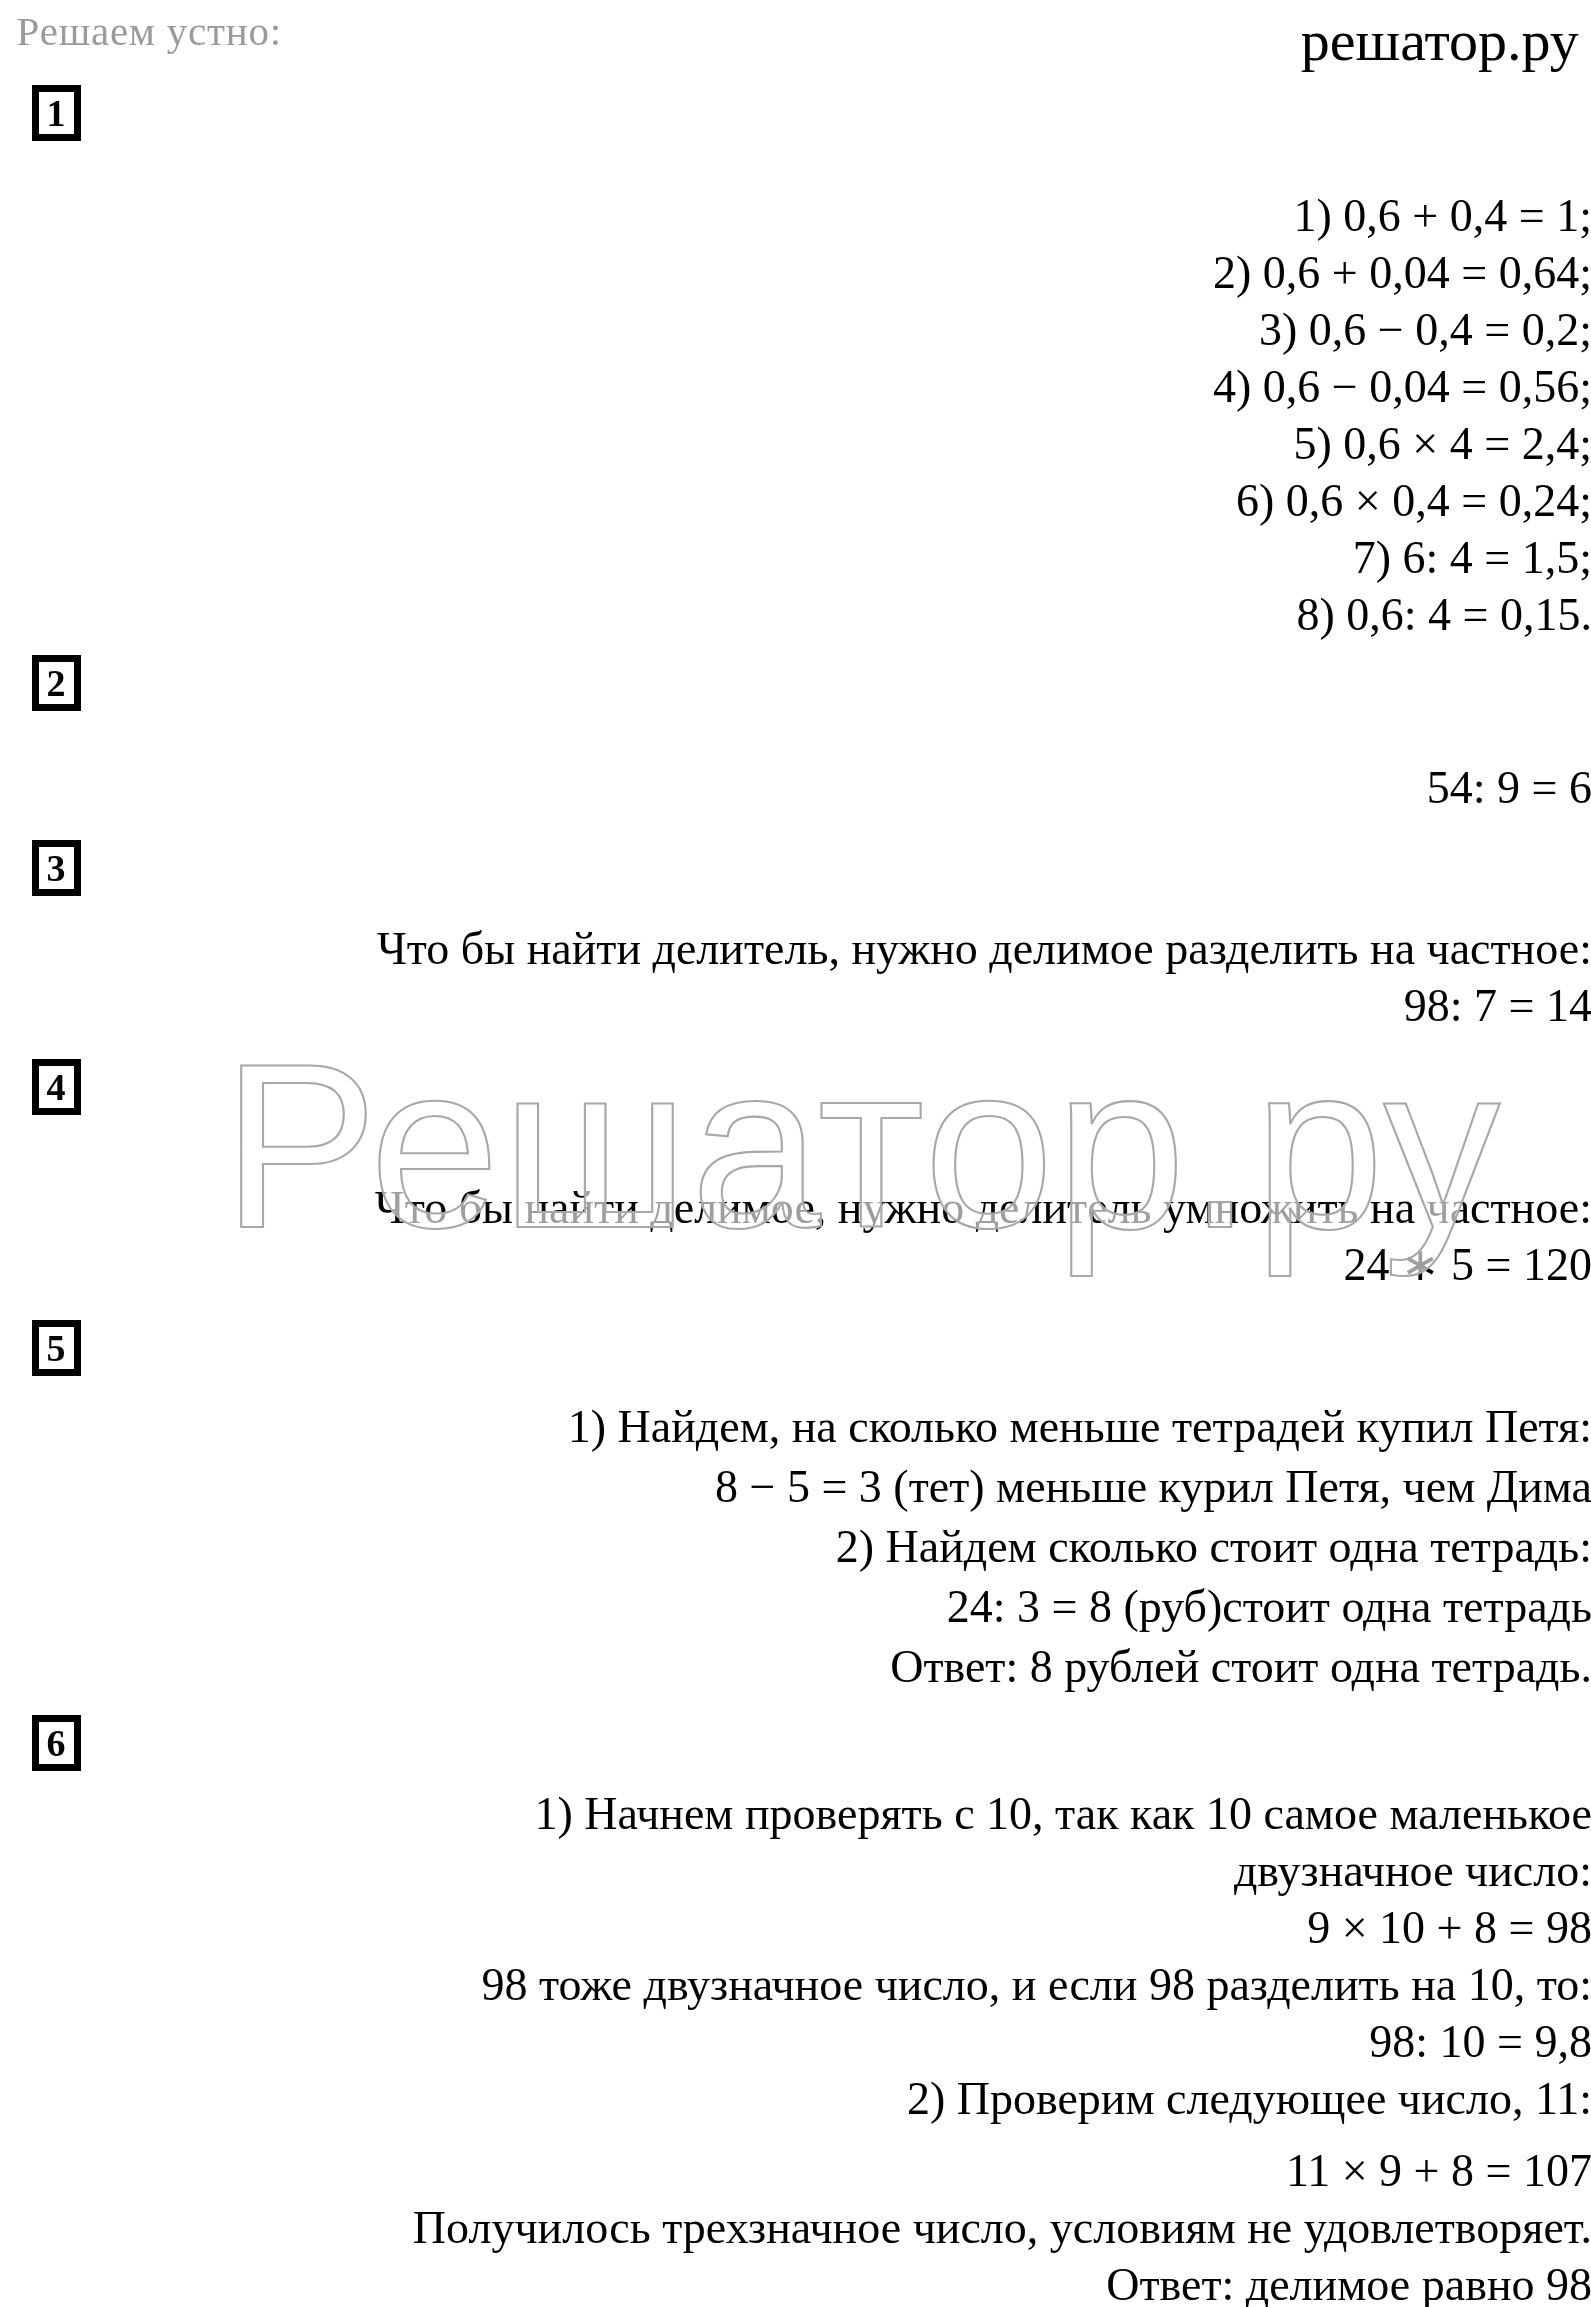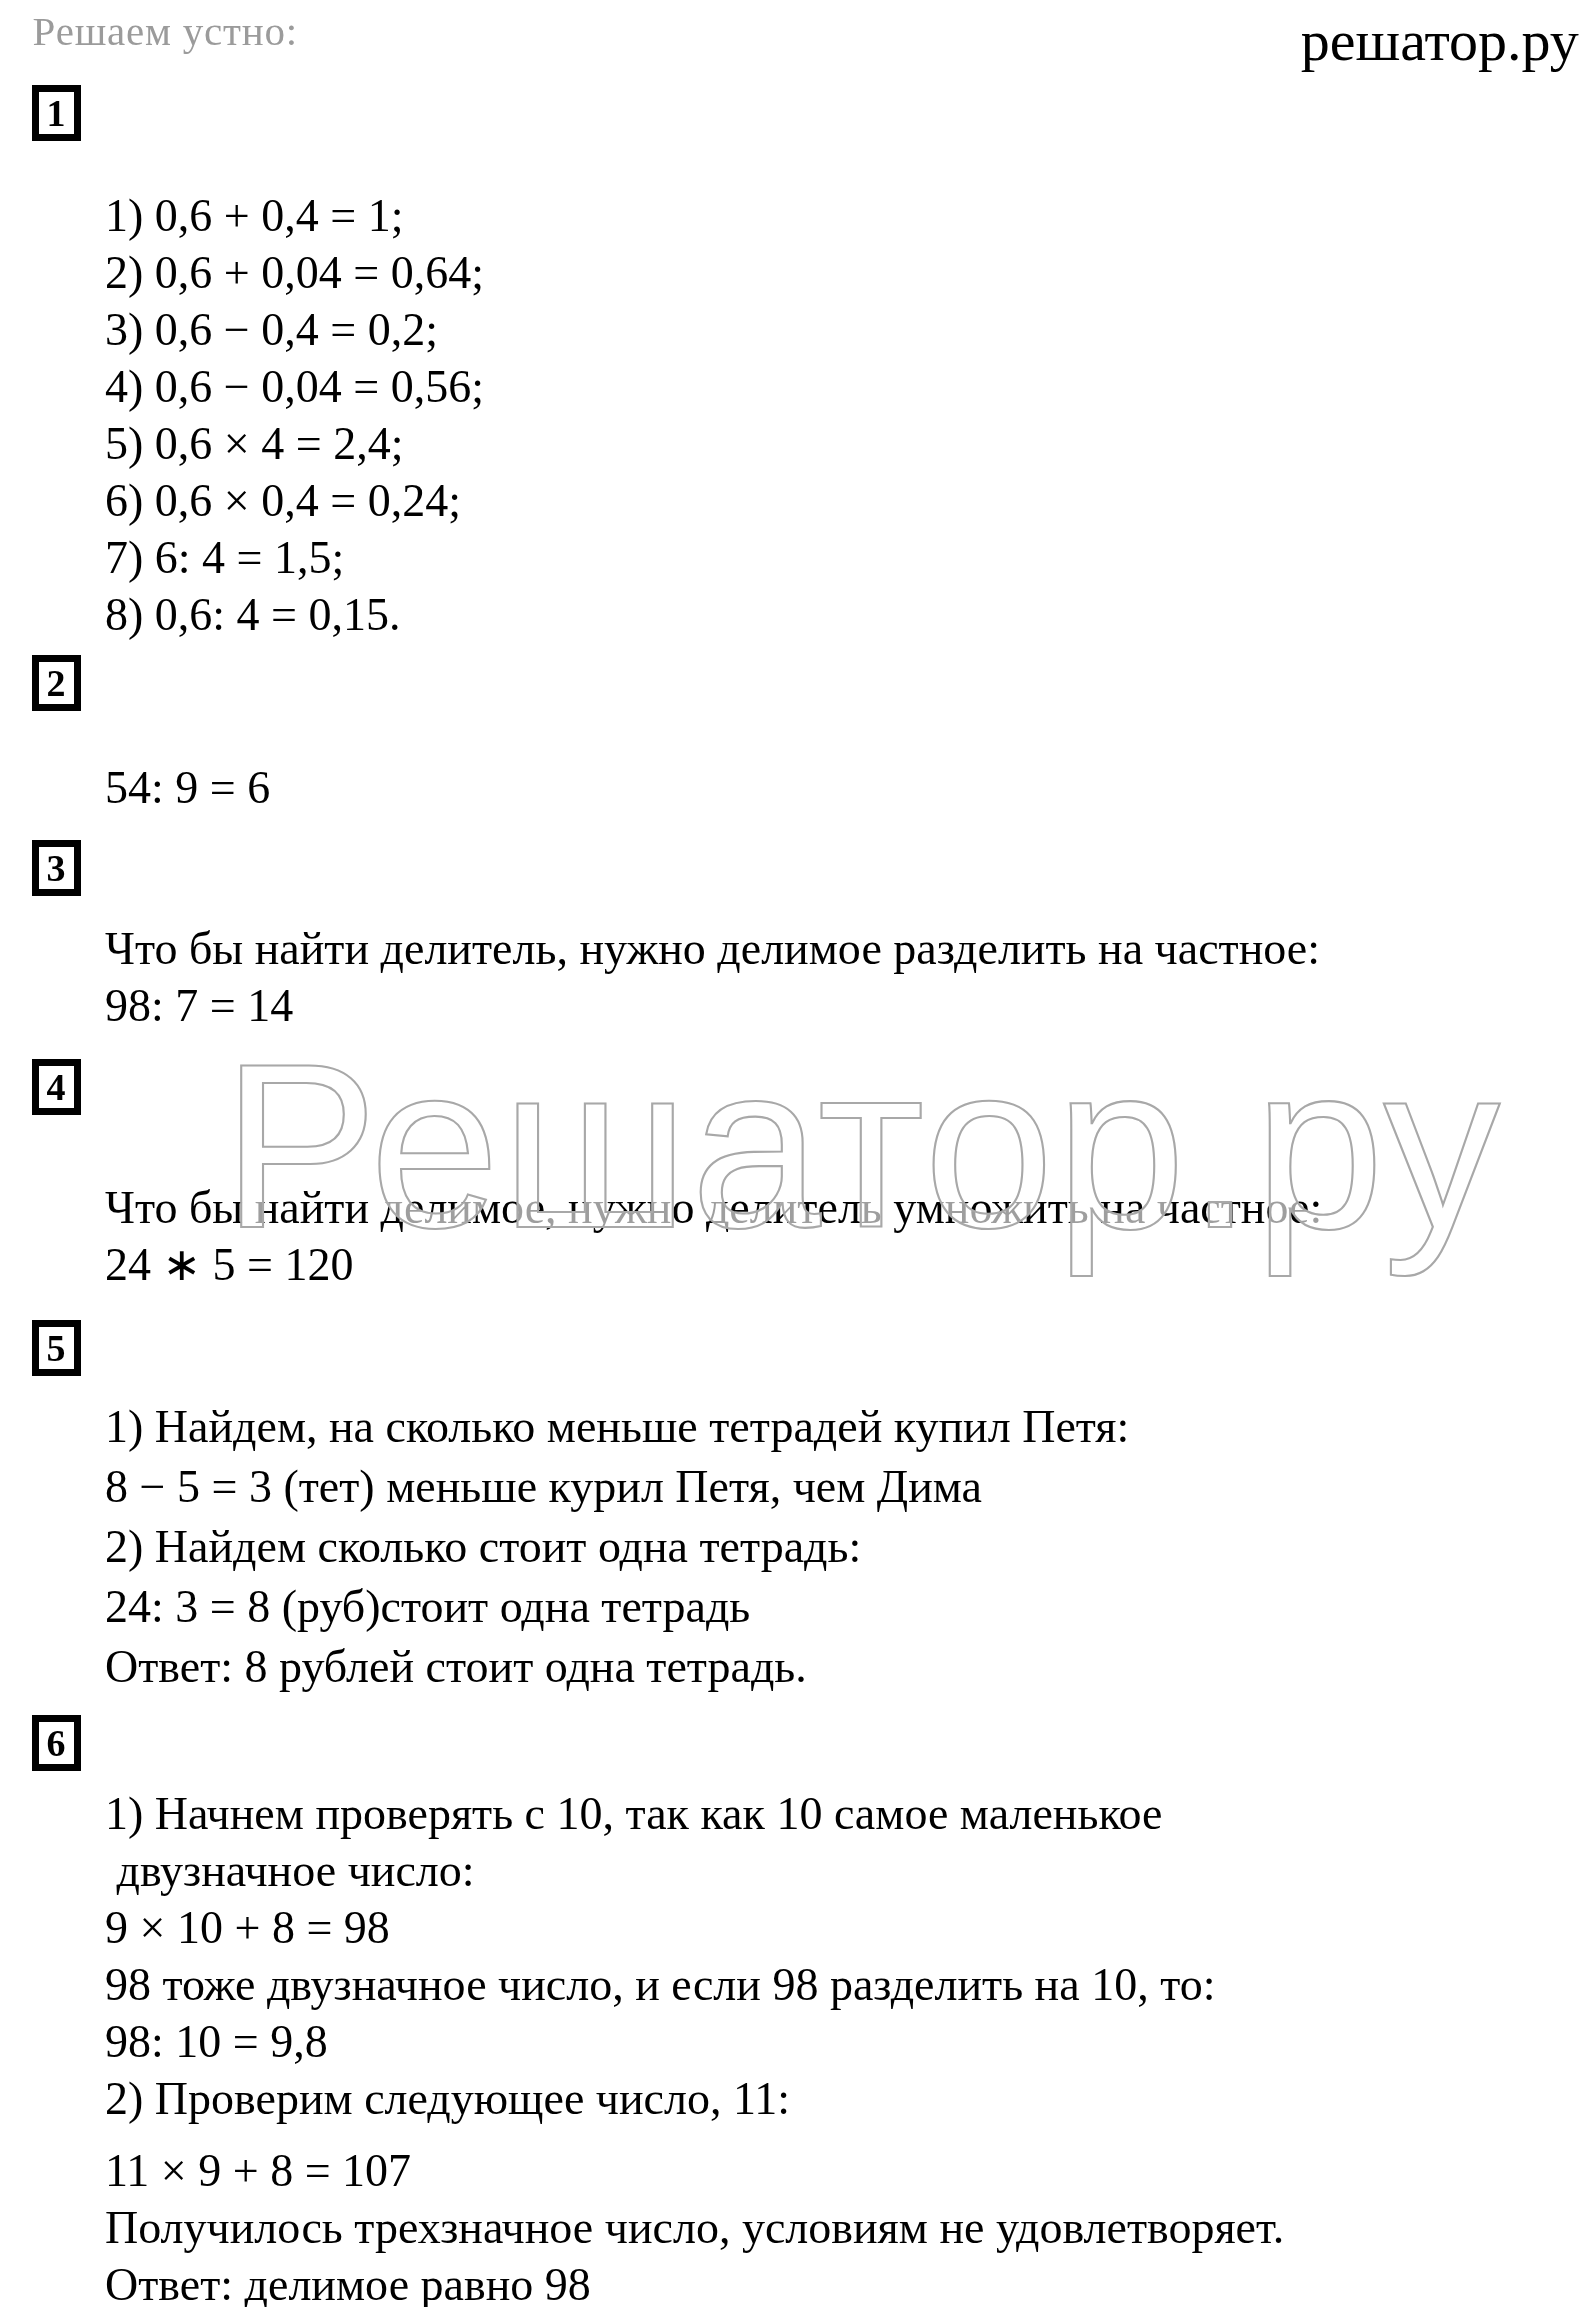--- a/index.html
+++ b/index.html
@@ -7,21 +7,21 @@
     position:relative;
     width:1592px;height:2307px;
     background:#ffffff;
     overflow:hidden;
     font-family:"Liberation Serif",serif;
     color:#000;
   }
   .hdr{position:relative;height:58px;}
   .hdr-left{
     position:absolute;left:16.6px;top:6.6px;
-    font-size:41px;color:#9b9b9b;letter-spacing:0.8px;margin-left:16px;
+    font-size:41px;color:#9b9b9b;letter-spacing:0.8px;
   }
   .hdr-right{
     position:absolute;right:13.3px;top:11.6px;
     font-size:58px;color:#000;line-height:1;
   }
   main{display:block;}
   .sec{margin:0;}
   .numbox{
     box-sizing:border-box;
     margin-left:31.5px;
@@ -30,20 +30,21 @@
     display:flex;align-items:center;justify-content:center;
     background:#fff;
   }
   .num{font-weight:bold;font-size:38px;line-height:1;}
   .lines{margin-left:105px;}
   .line{
     margin:0;
     font-size:46px;
     line-height:57px;
     white-space:pre;
+    text-align:right;
   }
   .sec-1 .numbox{margin-top:27px}.sec-1 .lines{margin-top:46px}
   .sec-2 .numbox{margin-top:12.4px}.sec-2 .lines{margin-top:48px}
   .sec-3 .numbox{margin-top:24px}.sec-3 .lines{margin-top:24px}
   .sec-4 .numbox{margin-top:25px}.sec-4 .lines{margin-top:64px}
   .sec-5 .numbox{margin-top:27px}.sec-5 .lines{margin-top:21px}
   .sec-5 .line{line-height:60px}
   .sec-6 .numbox{margin-top:17.4px}.sec-6 .lines{margin-top:14px}
   .sec-6 .line:nth-child(7){margin-top:15px}
   .watermark{

